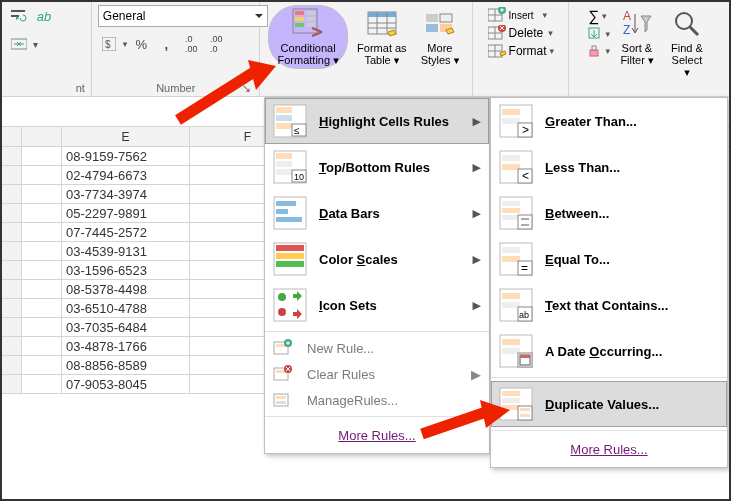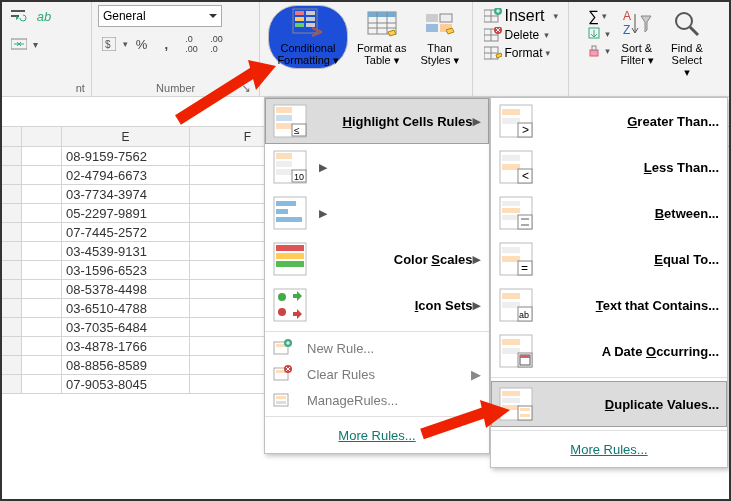--- a/index.html
+++ b/index.html
@@ -5,21 +5,21 @@
   * { box-sizing: border-box; margin: 0; padding: 0; font-family: "Segoe UI", Arial, sans-serif; }
   body { width: 731px; height: 501px; background: #fff; border: 2px solid #333; overflow: hidden; position: relative; font-size: 12px; }
 
   
   .ribbon { display: flex; height: 95px; background: #f3f3f3; border-bottom: 1px solid #d4d4d4; }
   .ribbon-group { border-right: 1px solid #d4d4d4; padding: 3px 6px 1px; display: flex; flex-direction: column; justify-content: space-between; align-items: center; }
   .group-body { flex: 1; display: flex; align-items: flex-start; gap: 4px; }
   .group-label { font-size: 11px; color: #666; text-align: center; padding-bottom: 1px; }
 
   .btn-large { display: flex; flex-direction: column; align-items: center; justify-content: flex-start; padding: 2px 4px; min-width: 42px; text-align: center; cursor: pointer; border: 1px solid transparent; }
-  .btn-large:hover, .btn-large.active { background: #1d4ed8; border-color: #c0c0c0; border-radius: 29px; }
+  .btn-large:hover, .btn-large.active { background: #c4b5fd; border-color: #c0c0c0; border-radius: 29px; }
   .btn-large .ic { width: 32px; height: 32px; margin-bottom: 2px; }
   .btn-large span { font-size: 11px; line-height: 12px; }
 
   .mini-row { display: flex; align-items: center; gap: 3px; margin-bottom: 2px; }
   .mini-btn { width: 22px; height: 22px; display:flex; align-items:center; justify-content:center; color:#444; cursor:pointer; border:1px solid transparent; font-size: 13px;}
   .sel { border:1px solid #aaa; background:#fff; height:22px; font-size:12px; padding:0 14px 0 4px; position:relative; display:flex; align-items:center; min-width:80px;}
   .drop-caret::after{ content:""; position:absolute; right:4px; top:50%; margin-top:-2px; border:4px solid transparent; border-top-color:#333;}
   .launcher { font-size: 11px; color:#666; align-self: flex-end; padding-right:2px;}
 
   
@@ -32,27 +32,27 @@
   .row .cell { border-right:1px solid #d4d4d4; border-bottom:1px solid #d4d4d4; height:19px; padding:0 4px; font-size:13px; color:#333; display:flex; align-items:center; }
   .row .rh { width:20px; background:#f3f3f3; }
 
   
   .menu { position:absolute; background:#fff; border:1px solid #c0c0c0; box-shadow:2px 2px 5px rgba(0,0,0,.25); }
   .menu1 { top:95px; left:262px; width:226px; }
   .menu2 { top:95px; left:488px; width:238px; }
   .mitem { display:flex; align-items:center; height:46px; padding:0 8px; cursor:pointer; }
   .mitem.sel-item { background:#dcdcdc; border:1px solid #a0a0a0; padding:0 7px;}
   .mitem .mic { width:34px; height:34px; margin-right:12px; flex-shrink:0; }
-  .mitem .mlabel { font-size:13px; flex:1; text-decoration: underline; text-decoration-color: transparent; text-align: right; }
+  .mitem .mlabel { font-size:13px; flex:1; text-decoration: underline; text-decoration-color: transparent; }
   .mitem .mlabel .ul { text-decoration: underline; }
   .mitem .arr { color:#555; font-size:11px; }
   .msmall { display:flex; align-items:center; height:26px; padding:0 8px; cursor:pointer; font-size:13px; color:#7a7a7a; }
   .msmall .smic { width:20px; height:18px; margin-right:14px; }
   .menu .sep { height:1px; background:#e0e0e0; margin:3px 0; }
-  .menu .footer { text-align:center; padding:8px 0 10px; font-size:13px; color:#0f766e; text-decoration:underline; cursor:pointer;}
+  .menu .footer { text-align:center; padding:8px 0 10px; font-size:13px; color:#701a75; text-decoration:underline; cursor:pointer;}
 
   
   .arrow { position:absolute; pointer-events:none; }
   .arrow svg { display:block; }
 
 </style>
 </head>
 <body>
 
 <div class="ribbon">
@@ -79,21 +79,21 @@
             </svg>
           </div>
         <span style="font-size:10px;color:#555">▾</span>
       </div>
     </div>
     <div class="group-label" style="align-self:flex-end">nt</div>
   </div>
 
   <div class="ribbon-group" style="width:168px">
     <div class="group-body" style="flex-direction:column; align-items:flex-start; width:100%">
-      <div class="sel drop-caret" style="width:124px">
+      <div class="sel drop-caret" style="width:170px">
         <span>General</span>
       </div>
       <div class="mini-row" style="margin-top:2px">
         <div class="mini-btn">
             <svg width="14" height="14">
               <rect x="0" y="0" width="14" height="14" fill="none" stroke="#888"></rect>
               <text x="3" y="11" font-size="10" fill="#555">$</text>
             </svg>
           </div>
         <span style="font-size:9px;color:#555">▾</span>
@@ -140,38 +140,38 @@
         <span><span>Table</span> ▾</span>
       </div>
       <div class="btn-large">
         <svg class="ic" viewBox="0 0 32 32">
             <rect x="2" y="6" width="12" height="8" fill="#ccc"></rect>
             <rect x="16" y="6" width="12" height="8" fill="#eee" stroke="#888"></rect>
             <rect x="2" y="16" width="12" height="8" fill="#9bd"></rect>
             <rect x="16" y="16" width="12" height="8" fill="#fc9"></rect>
             <path d="M22 22 l6 -2 2 4 -6 2 z" fill="#fc5" stroke="#a80"></path>
           </svg>
-        <span>Than</span>
+        <span>More</span>
         <span><span>Styles</span> ▾</span>
       </div>
     </div>
     <div class="group-label"></div>
   </div>
 
   <div class="ribbon-group" style="width:96px">
     <div class="group-body" style="flex-direction:column;align-items:flex-start;gap:0;padding-top:2px">
       <div class="mini-row">
           <svg width="18" height="16">
             <rect x="0" y="2" width="14" height="12" fill="none" stroke="#888"></rect>
             <line x1="0" y1="8" x2="14" y2="8" stroke="#888"></line>
             <line x1="7" y1="2" x2="7" y2="14" stroke="#888"></line>
             <circle cx="14" cy="3" r="4" fill="#4a8"></circle>
             <path d="M14 1 v4 M12 3 h4" stroke="#fff"></path>
           </svg>
-          <span style="font-size:16px">Insert</span>
+          <span style="font-size:10px">Insert</span>
           <span style="font-size:9px;color:#555;margin-left:6px">▾</span>
         </div>
       <div class="mini-row">
           <svg width="18" height="16">
             <rect x="0" y="2" width="14" height="12" fill="none" stroke="#888"></rect>
             <line x1="0" y1="8" x2="14" y2="8" stroke="#888"></line>
             <line x1="7" y1="2" x2="7" y2="14" stroke="#888"></line>
             <circle cx="14" cy="3" r="4" fill="#c44"></circle>
             <path d="M12 1 l4 4 M16 1 l-4 4" stroke="#fff"></path>
           </svg>
@@ -342,29 +342,31 @@
   </div>
   <div class="mitem">
     <svg class="mic" viewBox="0 0 34 34">
         <rect x="1" y="1" width="32" height="32" fill="#fff" stroke="#bbb"></rect>
         <rect x="3" y="3" width="16" height="6" fill="#fdb"></rect>
         <rect x="3" y="11" width="16" height="6" fill="#eee"></rect>
         <rect x="3" y="19" width="16" height="6" fill="#eee"></rect>
         <rect x="19" y="20" width="14" height="12" fill="#fff" stroke="#888"></rect>
         <text x="21" y="30" font-size="9">10</text>
       </svg>
+    <span class="mlabel"><b><span class="ul">T</span>op/Bottom Rules</b></span>
     <span class="arr">▶</span>
   </div>
   <div class="mitem">
     <svg class="mic" viewBox="0 0 34 34">
         <rect x="1" y="1" width="32" height="32" fill="#fff" stroke="#bbb"></rect>
         <rect x="3" y="5" width="20" height="5" fill="#8bd"></rect>
         <rect x="3" y="13" width="12" height="5" fill="#8bd"></rect>
         <rect x="3" y="21" width="26" height="5" fill="#8bd"></rect>
       </svg>
+    <span class="mlabel"><b><span class="ul">D</span>ata Bars</b></span>
     <span class="arr">▶</span>
   </div>
   <div class="mitem">
     <svg class="mic" viewBox="0 0 34 34">
         <rect x="1" y="1" width="32" height="32" fill="#fff" stroke="#bbb"></rect>
         <rect x="3" y="3" width="28" height="6" fill="#d55"></rect>
         <rect x="3" y="11" width="28" height="6" fill="#fc5"></rect>
         <rect x="3" y="19" width="28" height="6" fill="#5b5"></rect>
       </svg>
     <span class="mlabel"><b>Color <span class="ul">S</span>cales</b></span>

